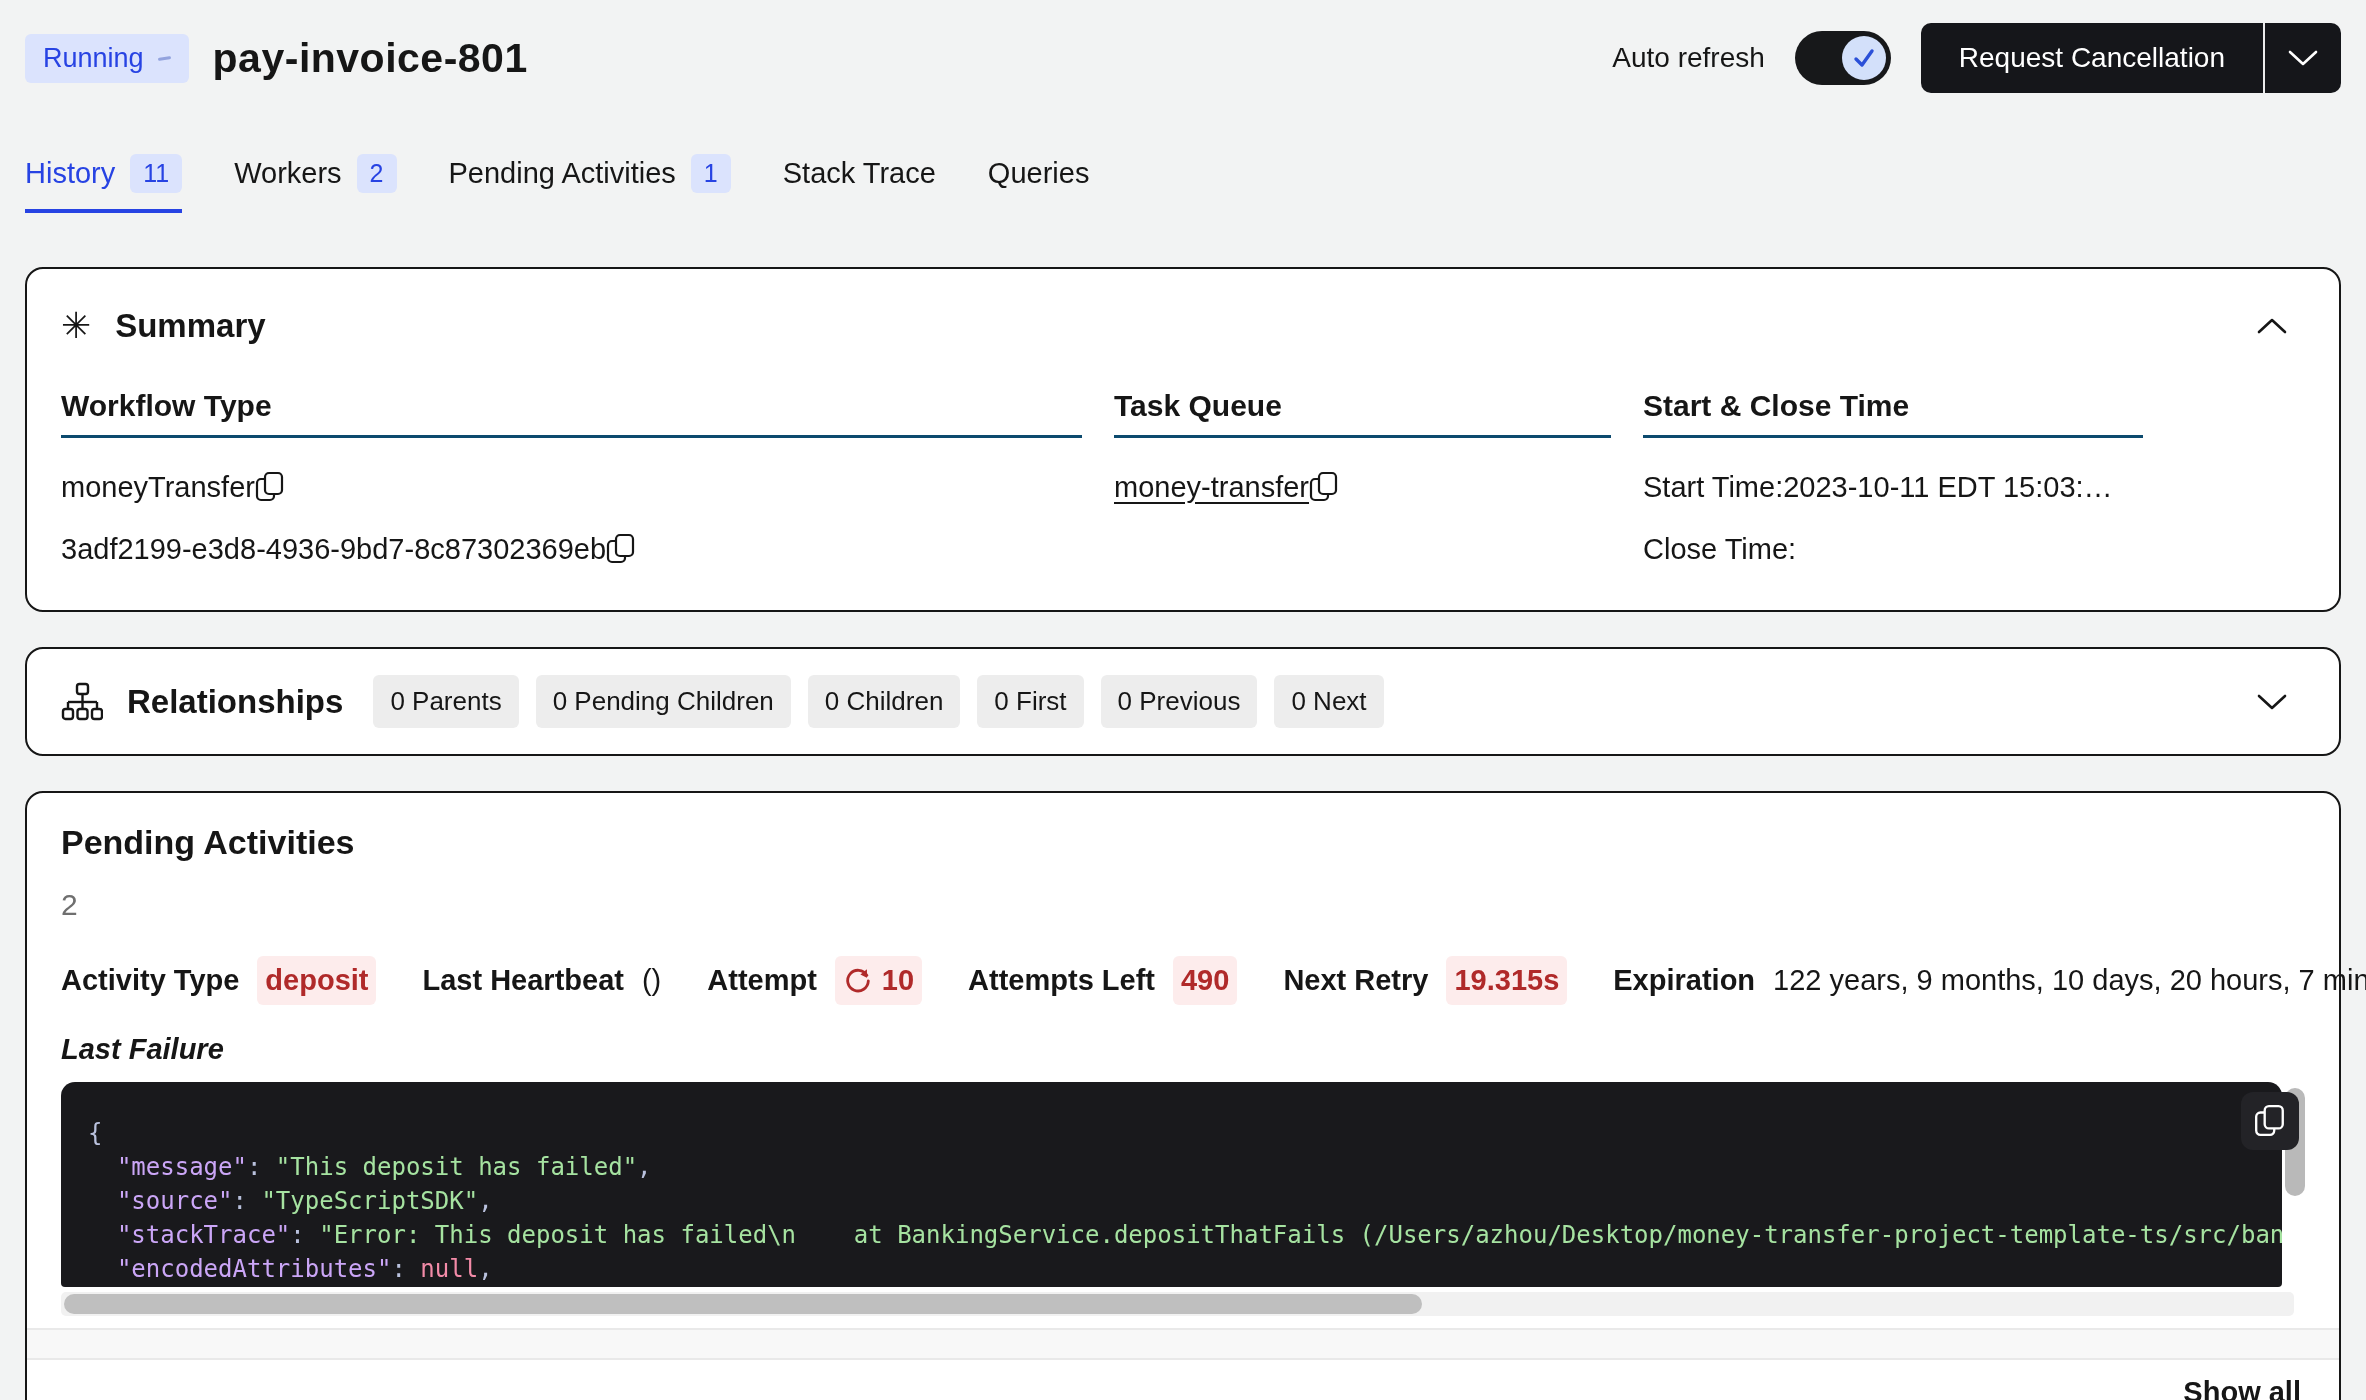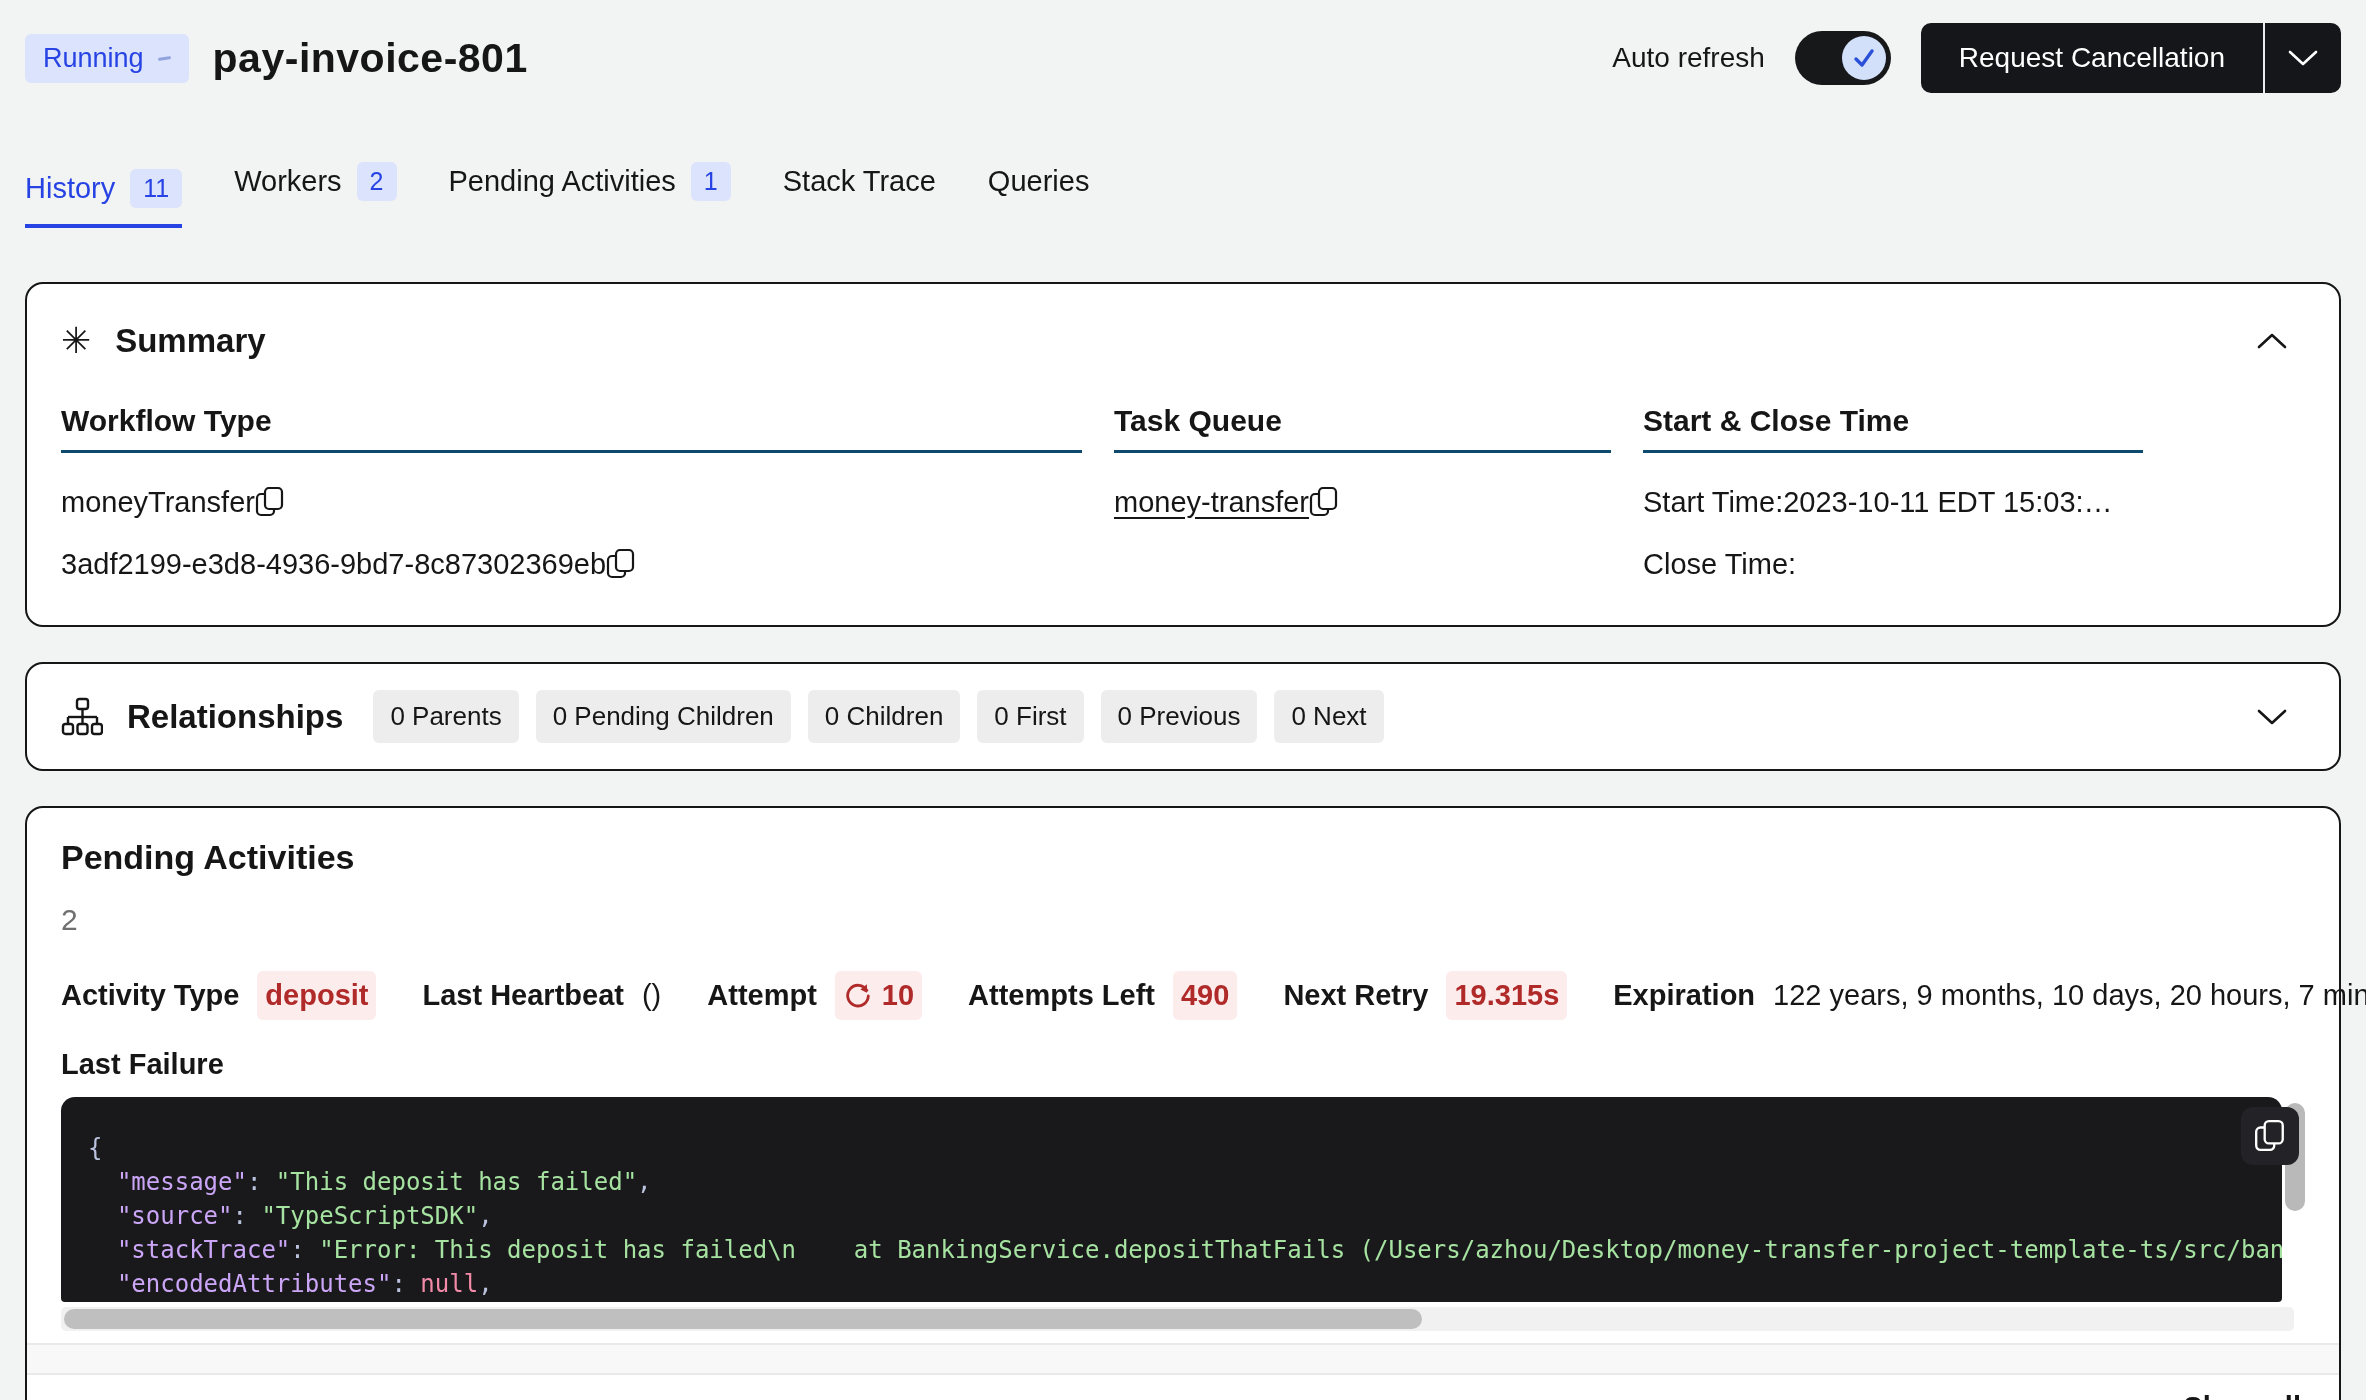--- a/index.html
+++ b/index.html
@@ -29,21 +29,21 @@
     background: #d3e0fa; border-radius: 50%; display: flex; align-items: center; justify-content: center;
   }
   .cancel-btn { display: flex; background: var(--dark, #15161a); color: #fff; border-radius: 10px; height: 70px; align-items: stretch; overflow: hidden; }
   .cancel-main { padding: 0 38px; display: flex; align-items: center; font-size: 28px; cursor: pointer; }
   .cancel-divider { width: 2px; background: rgba(255,255,255,0.92); margin: 0; }
   .cancel-caret { width: 76px; display: flex; align-items: center; justify-content: center; cursor: pointer; }
 
   
   .tabs { display: flex; gap: 52px; margin-top: 60px; font-size: 29px; }
   .tab { display: flex; align-items: center; gap: 15px; padding-bottom: 16px; border-bottom: 4px solid transparent; cursor: pointer; }
-  .tab.active { color: var(--accent, #2743e3); border-bottom-color: var(--accent, #2743e3); margin-top: 15px; }
+  .tab.active { color: var(--accent, #2743e3); border-bottom-color: var(--accent, #2743e3); }
   .tab-badge { background: var(--accent-bg, #dbe3fd); color: var(--accent, #2743e3); font-size: 25px; padding: 5px 13px; border-radius: 6px; }
 
   
   .card { background: #fff; border: 2px solid #161616; border-radius: 18px; }
   .card-summary { margin-top: 54px; padding: 38px 34px 42px; }
   .card-head { display: flex; align-items: center; gap: 24px; }
   .icon-asterisk { font-size: 36px; line-height: 1; }
   .card-title { font-size: 33px; font-weight: 700; }
   .collapse-btn { margin-left: auto; margin-right: 16px; cursor: pointer; display: flex; align-items: center; }
 
@@ -61,21 +61,21 @@
 
   .card-pending { margin-top: 35px; padding: 30px 34px 32px; }
   .pa-title { font-size: 34px; font-weight: 700; }
   .pa-count { font-size: 30px; color: #6f6f6f; margin-top: 26px; }
   .pa-fields { display: flex; align-items: center; margin-top: 26px; font-size: 29px; }
   .pa-group { display: flex; align-items: center; gap: 18px; margin-right: 46px; white-space: nowrap; margin-top: 8px; }
   .pa-label { font-weight: 600; }
   .pill-red { background: var(--red-bg, #fdecec); color: var(--red, #b02a2a); padding: 8px 8px; border-radius: 6px; display: inline-flex; align-items: center; gap: 9px; font-weight: bold; }
   .pa-plain { font-size: 29px; }
 
-  .last-failure-label { font-size: 29px; font-weight: 700; margin-top: 28px; }
+  .last-failure-label { font-size: 29px; font-weight: 700; margin-top: 28px; font-style: italic; }
 
   .code-area { display: flex; margin-top: 16px; position: relative; }
   .code-block {
     background: var(--code-bg, #19191c); border-radius: 14px 14px 4px 4px;
     width: 2233px; height: 205px; overflow: hidden;
     padding: 34px 20px 20px 27px;
     font-family: "DejaVu Sans Mono", monospace; font-size: 24px; line-height: 34px;
     white-space: pre; color: #cdd6f4;
   }
   .tok-key { color: var(--code-key, #cba6f7); }

